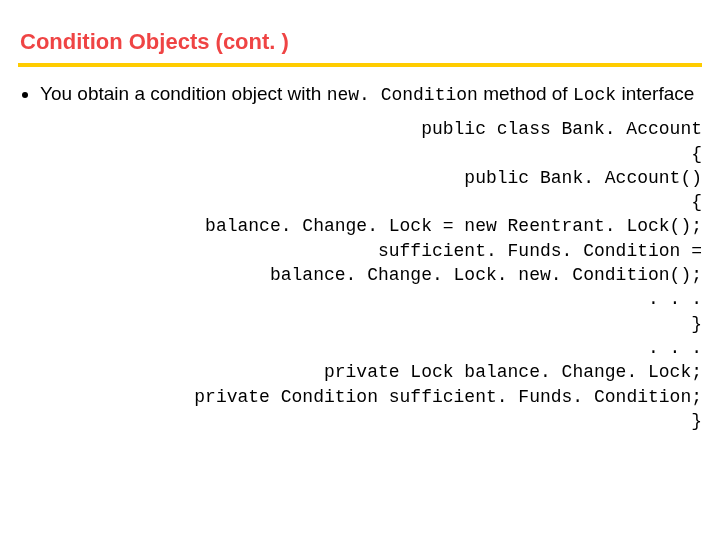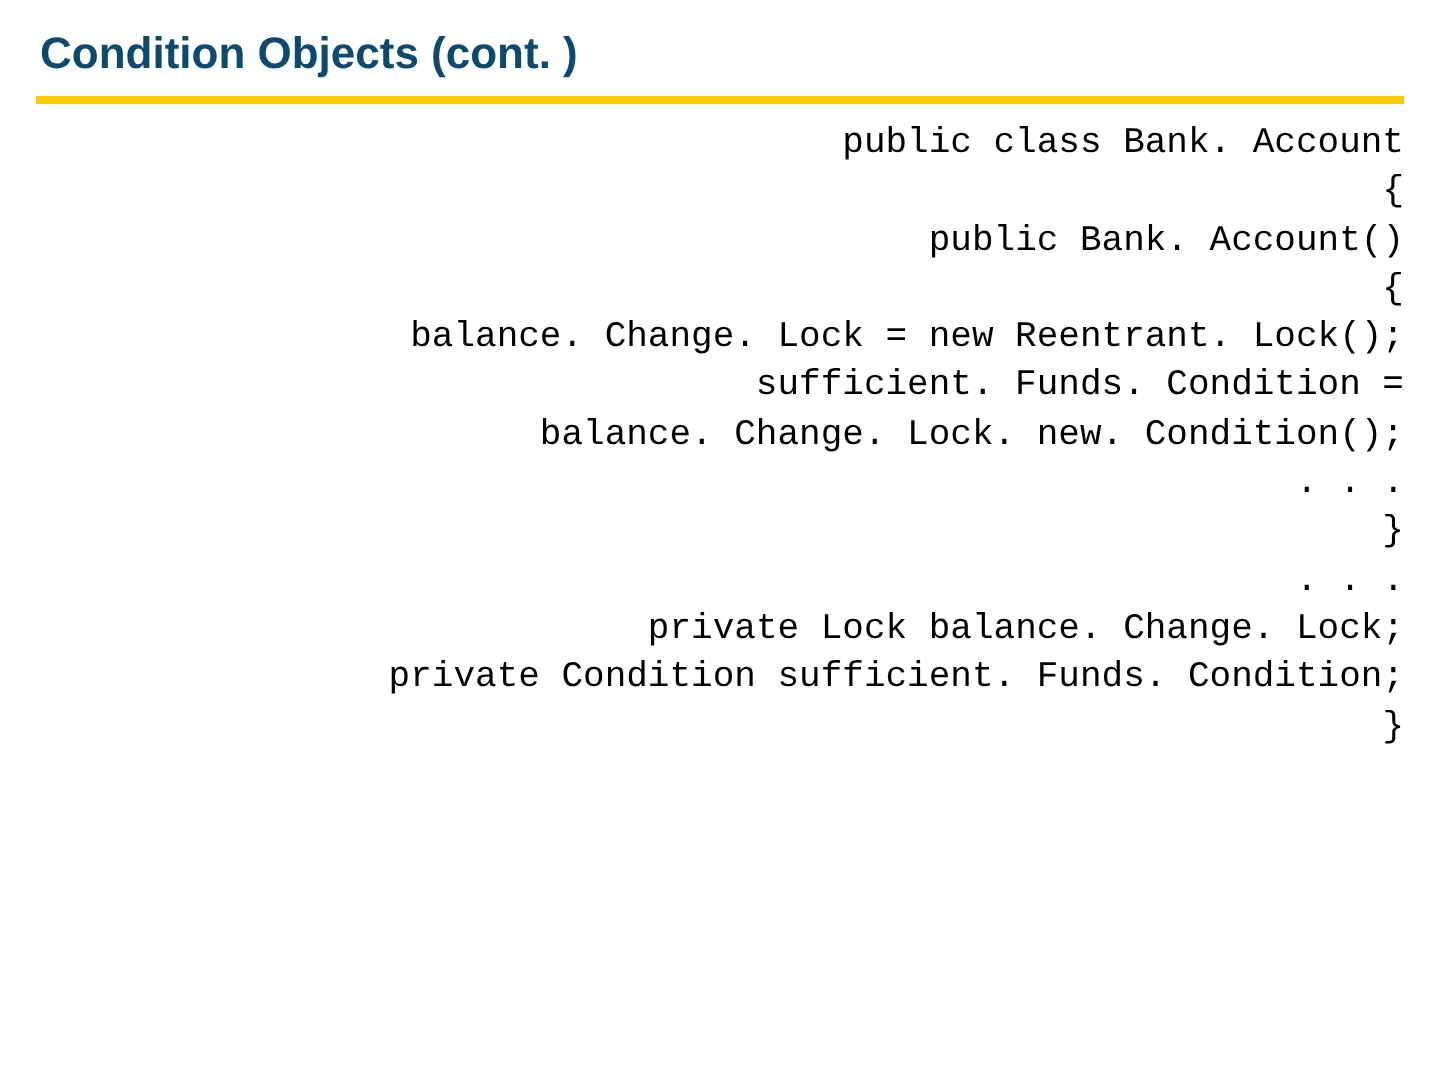--- a/index.html
+++ b/index.html
@@ -14,23 +14,24 @@
   .slide {
     box-sizing: border-box;
     width: 720px;
     height: 540px;
     padding: 10px 18px 18px 18px;
     position: relative;
   }
   .title {
     font-size: 22px;
     font-weight: bold;
-    color: #0c4a6e;
+    color: #ef4444;
     padding: 4px 0 8px 2px;
     border-bottom: 4px solid #ffcc00;
+    margin-top: 15px;
   }
   ul.bullets {
     margin: 14px 0 0 0;
     padding: 0 0 0 22px;
     list-style: disc;
     color: #000;
   }
   ul.bullets li {
     font-size: 19px;
     line-height: 1.35;
@@ -49,20 +50,25 @@
     text-align: right;
   }
 </style>
 </head>
 <body>
 
 <div class="slide">
 
   <div class="title">Condition Objects  (cont. )</div>
 
+  <ul class="bullets">
+    <li>
+      <span>You obtain a condition object with </span><span class="mono-inline">new. Condition</span><span> method of </span><span class="mono-inline">Lock</span><span> interface</span>
+    </li>
+  </ul>
 
   <pre class="code">public class Bank. Account
 {
    public Bank. Account()
    {
       balance. Change. Lock = new Reentrant. Lock();
       sufficient. Funds. Condition =
             balance. Change. Lock. new. Condition();
       . . .
    }

